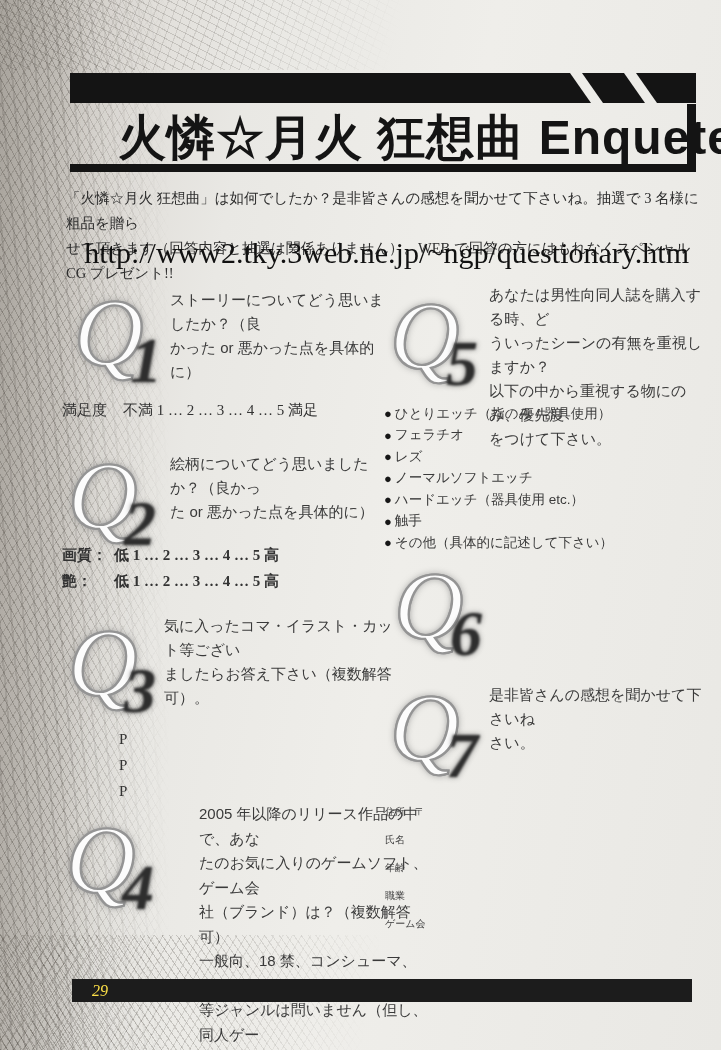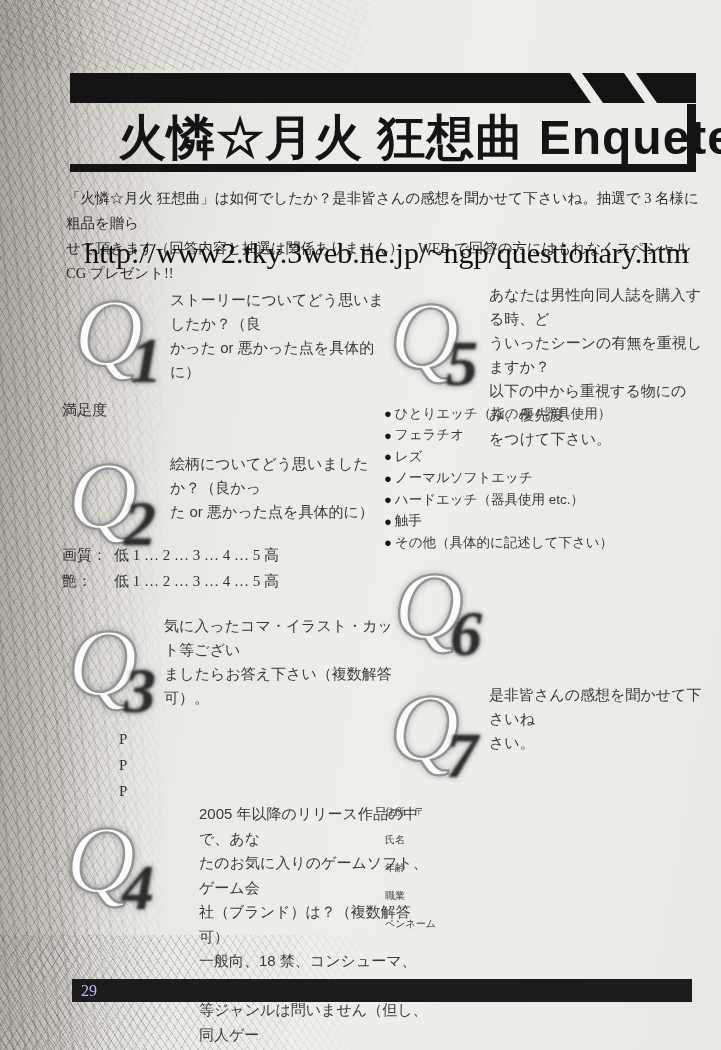--- a/index.html
+++ b/index.html
@@ -55,38 +55,38 @@
     text-shadow:-1px -1px 0 #a0a0a0,1px -1px 0 #a0a0a0,-1px 1px 0 #a0a0a0,1px 1px 0 #a0a0a0,0 0 7px rgba(120,120,120,.85);}
   .qnum{position:absolute;left:56px;top:34px;font-family:"Liberation Serif",serif;
     font-style:italic;font-weight:bold;font-size:64px;line-height:1;color:#2e2e2e;
     filter:blur(1.3px);text-shadow:0 0 5px rgba(70,70,70,.7);}
 
   .qtext{position:absolute;font-size:15px;line-height:24px;color:#3a3a3a;white-space:pre-line;}
 
   .scale-row{position:absolute;display:flex;font-size:15px;color:#333;}
   .scale-row .lab{display:inline-block;}
   .scale-row .val{font-family:"Liberation Serif",serif;}
-  .q2-scales .scale-row{position:static;margin-bottom:7px;}
+  .q2-scales .scale-row{position:static;margin-bottom:7px;font-weight:bold;}
   .q2-scales{position:absolute;left:62px;top:546px;}
   .q2-scales .lab{width:52px;}
 
   .opts{position:absolute;left:384px;top:403px;}
   .opt{display:flex;align-items:center;height:21.5px;font-size:13.5px;color:#3a3a3a;}
   .opt .bullet{font-size:13px;margin-right:3px;color:#161616;}
 
   .plines{position:absolute;left:119px;top:726px;font-family:"Liberation Serif",serif;
     font-size:15px;line-height:26px;color:#333;}
   .plines div{height:26px;}
 
   .fields{position:absolute;left:385px;top:798px;font-size:10px;color:#404040;}
   .fields div{height:28px;line-height:28px;}
 
   .footer-bar{position:absolute;left:72px;top:979px;width:620px;height:23px;background:#1c1c1c;
-    color:#c4b5fd;font-family:"Liberation Serif",serif;font-size:16px;line-height:23px;
-    padding-left:9px;box-sizing:border-box;}
+    color:#fde047;font-family:"Liberation Serif",serif;font-size:16px;line-height:23px;
+    padding-left:20px;box-sizing:border-box;font-style:italic;}
 </style>
 </head>
 <body>
 
 <div id="page">
 
   <div class="tex tex-left"></div>
   <div class="tex tex-top"></div>
   <div class="tex tex-bottom"></div>
 
@@ -105,20 +105,21 @@
   <div class="url">http://www2.tky.3web.ne.jp/~ngp/questionary.htm</div>
 
   <div class="qmark" style="left:74px;top:295px;">
     <span class="qQ">Q</span>
     <span class="qnum">1</span>
   </div>
   <div class="qtext" style="left:170px;top:288px;width:218px;">ストーリーについてどう思いましたか？（良
 かった or 悪かった点を具体的に）</div>
   <div class="scale-row" style="left:62px;top:401px;text-align:center;">
     <span class="lab" style="margin-right:16px;">満足度</span>
+    <span class="val">不満 1 … 2 … 3 … 4 … 5 満足</span>
   </div>
 
   <div class="qmark" style="left:68px;top:458px;">
     <span class="qQ">Q</span>
     <span class="qnum">2</span>
   </div>
   <div class="qtext" style="left:170px;top:452px;width:218px;">絵柄についてどう思いましたか？（良かっ
 た or 悪かった点を具体的に）</div>
   <div class="q2-scales">
     <div class="scale-row">
@@ -202,20 +203,20 @@
     <span class="qQ">Q</span>
     <span class="qnum">7</span>
   </div>
   <div class="qtext" style="left:489px;top:683px;width:226px;">是非皆さんの感想を聞かせて下さいね
 さい。</div>
   <div class="fields">
     <div>住所　〒</div>
     <div>氏名</div>
     <div>年齢</div>
     <div>職業</div>
-    <div>ペンネーム</div>
+    <div>ゲーム会</div>
   </div>
 
   <div class="footer-bar">
     <span>29</span>
   </div>
 
 </div>
 
 </body></html>

